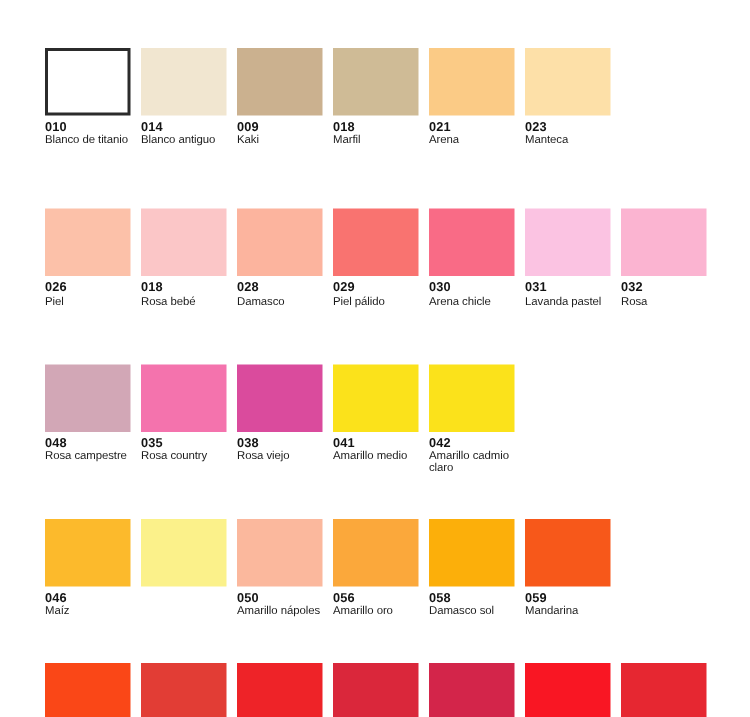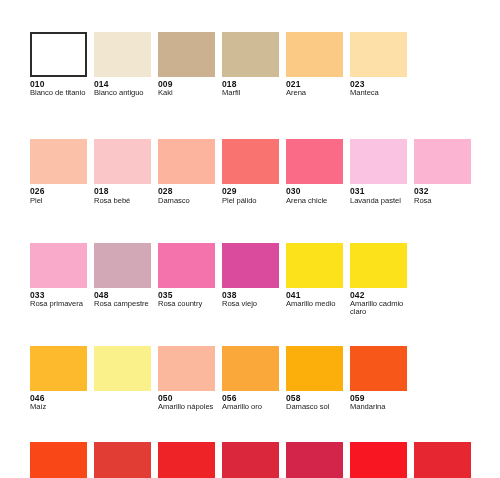--- a/index.html
+++ b/index.html
@@ -160,27 +160,20 @@
       </div>
       <div class="cell">
         <div class="swatch" style="background: rgb(251, 180, 209);"></div>
         <div class="labels">
           <span class="code">032</span>
           <span class="name">Rosa</span>
         </div>
       </div>
       <div class="spacer" style="height: 38px;"></div>
       <div class="cell">
-        <div class="swatch" style="background: rgb(249, 169, 201);"></div>
-        <div class="labels">
-          <span class="code">033</span>
-          <span class="name">Rosa primavera</span>
-        </div>
-      </div>
-      <div class="cell">
         <div class="swatch" style="background: rgb(210, 167, 182);"></div>
         <div class="labels">
           <span class="code">048</span>
           <span class="name">Rosa campestre</span>
         </div>
       </div>
       <div class="cell">
         <div class="swatch" style="background: rgb(244, 115, 173);"></div>
         <div class="labels">
           <span class="code">035</span>

